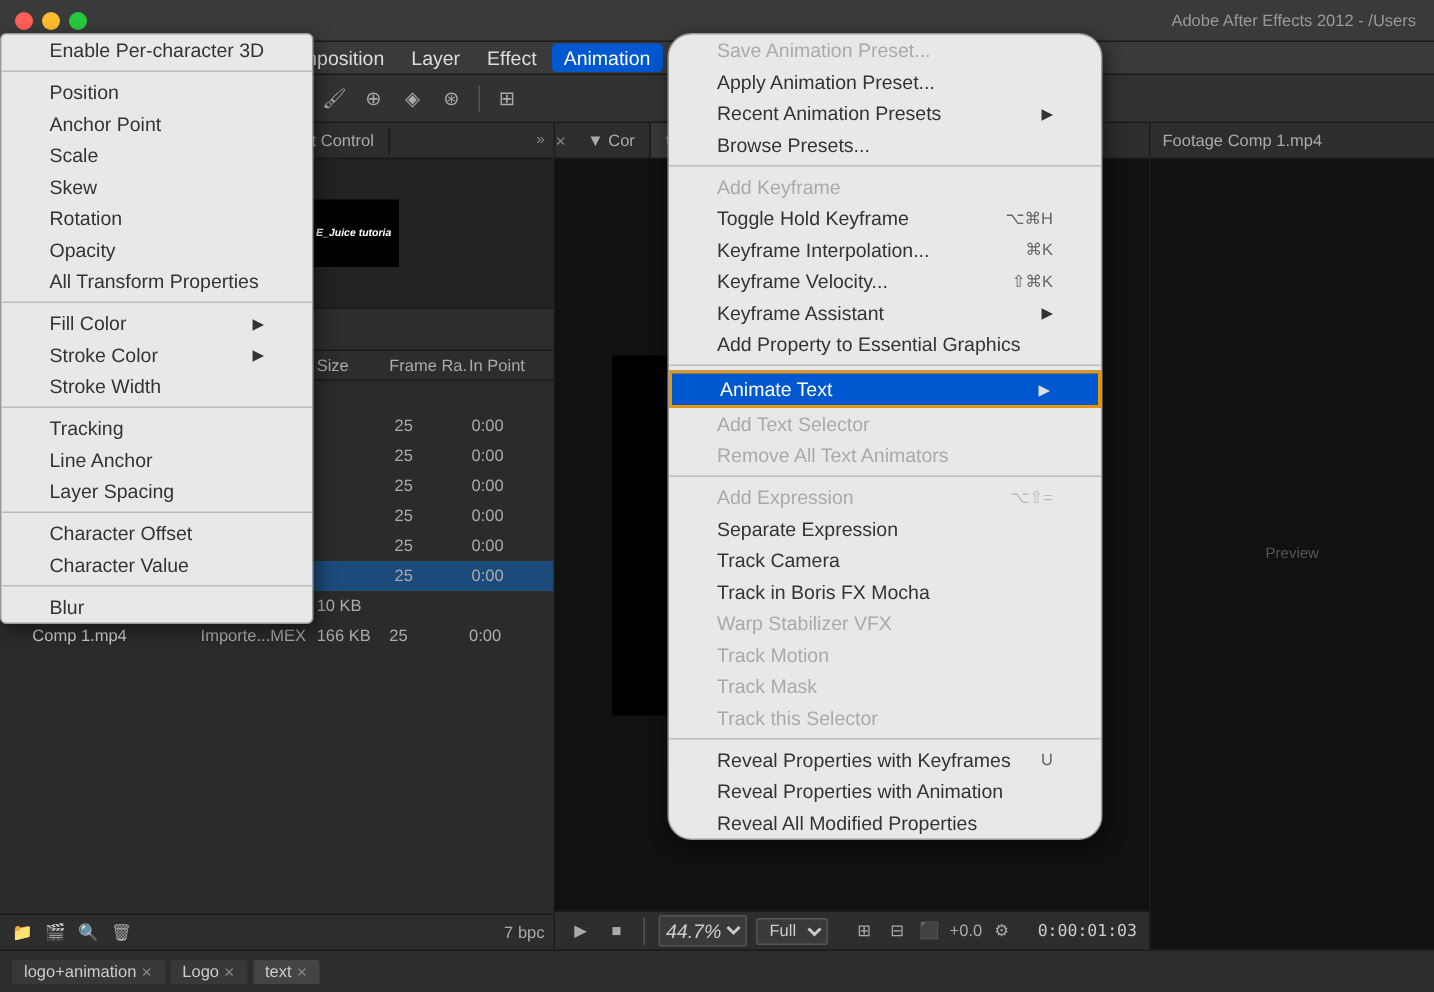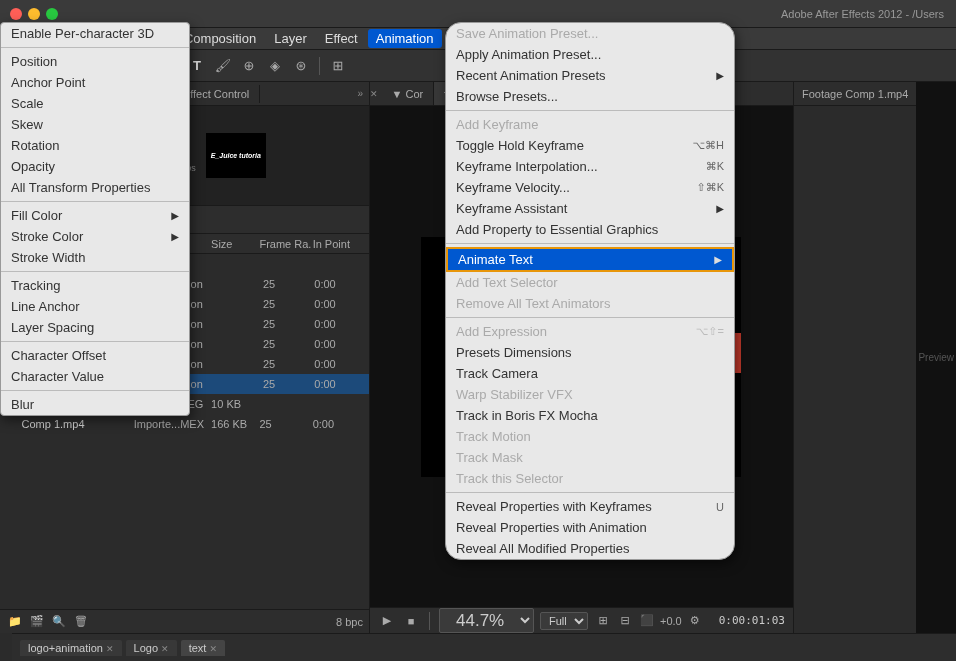--- a/index.html
+++ b/index.html
@@ -299,40 +299,41 @@
       display: flex;
       align-items: center;
       padding: 0 8px;
       gap: 6px;
       border-top: 1px solid #1a1a1a;
     }
     .zoom-select {
       background: #3a3a3a;
       border: 1px solid #555;
       color: #ccc;
-      font-size: 17px;
-      padding: 1px 12px;
+      font-size: 13px;
+      padding: 1px 0;
       border-radius: 2px;
+      font-style: italic;
     }
     .quality-select {
       background: #3a3a3a;
       border: 1px solid #555;
       color: #ccc;
       font-size: 11px;
       padding: 1px 4px;
       border-radius: 2px;
     }
 
     
     #right-panel {
       width: 190px;
       background: #2b2b2b;
       border-left: 1px solid #1a1a1a;
       display: flex;
-      flex-direction: row;
+      flex-direction: column;
     }
     .right-header {
       height: 24px;
       background: #2d2d2d;
       display: flex;
       align-items: center;
       padding: 0 8px;
       font-size: 11px;
       color: #aaa;
       border-bottom: 1px solid #1a1a1a;
@@ -365,21 +366,21 @@
       width: 290px;
     }
     .menu-separator {
       height: 1px;
       background: #bbb;
       margin: 3px 0;
     }
     .menu-row {
       display: flex;
       align-items: center;
-      padding: 3px 10px;
+      padding: 3px 32px;
       cursor: pointer;
       color: #333;
       font-size: 13px;
       white-space: nowrap;
       position: relative;
     }
     .menu-row.highlighted { background: #0058d0; color: #fff; border: 2px solid #e8960a; }
     .menu-row.disabled { color: #aaa; }
     .menu-row .shortcut {
       margin-left: auto;
@@ -406,21 +407,21 @@
     #timeline {
       height: 28px;
       background: #2d2d2d;
       display: flex;
       align-items: center;
       padding: 0 8px;
       border-top: 1px solid #1a1a1a;
       gap: 4px;
       position: absolute;
       bottom: 0;
-      left: 12px;
+      left: 0;
       right: 0;
     }
     .timeline-tab {
       padding: 2px 8px;
       background: #383838;
       border-radius: 2px 2px 0 0;
       font-size: 11px;
       color: #ccc;
       cursor: pointer;
     }
@@ -588,21 +589,21 @@
         <span class="file-framerate">25</span>
         <span class="file-inpoint">0:00</span>
       </div>
     </div>
 
     <div class="panel-bottom">
       <div class="bottom-icon">📁</div>
       <div class="bottom-icon">🎬</div>
       <div class="bottom-icon">🔍</div>
       <div class="bottom-icon">🗑</div>
-      <div class="bpc-label">8 bpc</div>
+      <div class="bpc-label">7 bpc</div>
     </div>
   </div>
 
   <div id="center-panel">
 
     <div class="comp-tab-bar">
       <span class="close-btn-small">✕</span>
       <div class="comp-tab">
         <span>▼ Cor</span>
       </div>
@@ -716,31 +717,31 @@
     </div>
     <div class="menu-row disabled">
       <span>Remove All Text Animators</span>
     </div>
     <div class="menu-separator"></div>
     <div class="menu-row disabled">
       <span>Add Expression</span>
       <span class="shortcut" style="color:#bbb;">⌥⇧=</span>
     </div>
     <div class="menu-row">
-      <span>Presets Dimensions</span>
+      <span>Separate Expression</span>
     </div>
     <div class="menu-row">
       <span>Track Camera</span>
+    </div>
+    <div class="menu-row">
+      <span>Track in Boris FX Mocha</span>
     </div>
     <div class="menu-row disabled">
       <span>Warp Stabilizer VFX</span>
     </div>
-    <div class="menu-row">
-      <span>Track in Boris FX Mocha</span>
-    </div>
     <div class="menu-row disabled">
       <span>Track Motion</span>
     </div>
     <div class="menu-row disabled">
       <span>Track Mask</span>
     </div>
     <div class="menu-row disabled">
       <span>Track this Selector</span>
     </div>
     <div class="menu-separator"></div>

